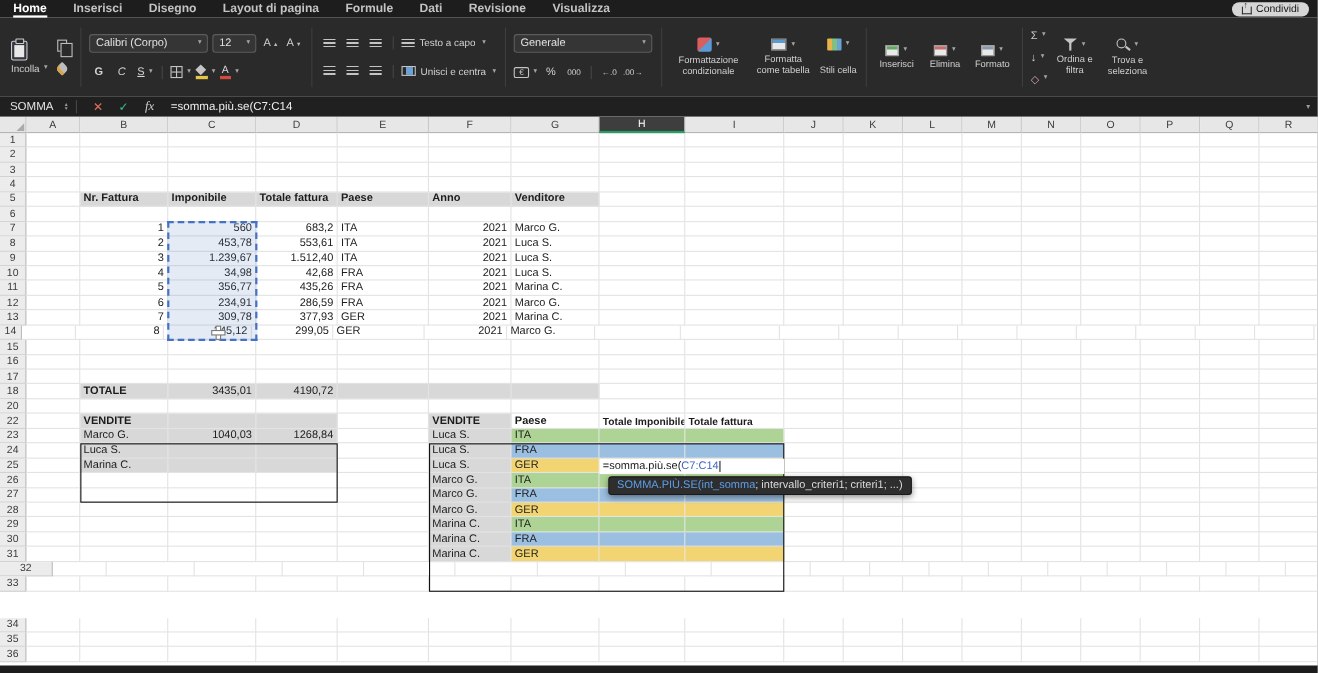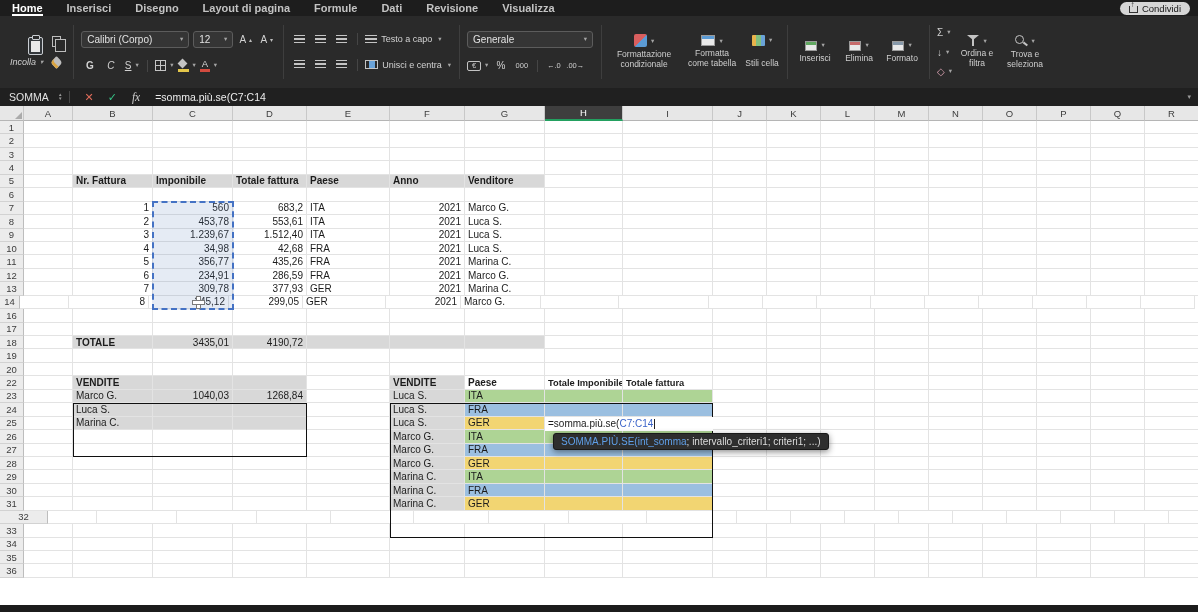--- a/index.html
+++ b/index.html
@@ -26,21 +26,21 @@
   .rgroup{display:flex;flex-direction:column;justify-content:space-evenly;padding:2px 8px;position:relative;flex:0 0 auto;}
   .rgroup.rowlay{flex-direction:row;align-items:center;gap:5px;}
   .rgroup + .rgroup::before{content:"";position:absolute;left:0;top:6px;bottom:6px;width:1px;background:#3e3e3e;}
   .rrow{display:flex;align-items:center;gap:4px;}
   button{background:none;border:none;padding:0;margin:0;color:inherit;font:inherit;display:flex;align-items:center;gap:2px;cursor:default;}
   .combo{background:#353535;border:1px solid #5c5c5c;border-radius:3px;font-size:10px;color:#e2e2e2;
          padding:0 5px;display:flex;align-items:center;justify-content:space-between;height:17px;}
   .caret{font-size:6.5px;color:#a5a5a5;margin-left:2px;line-height:1;}
   .icon-btn{min-width:17px;height:15px;justify-content:center;font-size:10px;color:#d2d2d2;border-radius:2px;}
   .vsep{width:1px;height:12px;background:#454545;margin:0 3px;}
-  .bigbtn{flex-direction:column;gap:2px;font-size:9px;color:#cfcfcf;align-items:flex-end;font-style:italic;}
+  .bigbtn{flex-direction:column;gap:2px;font-size:9px;color:#cfcfcf;align-items:flex-start;}
   .lblrow{display:flex;align-items:center;gap:2px;}
   .side-col{display:flex;flex-direction:column;gap:6px;align-items:center;}
   .sup{font-size:6px;margin-left:1px;color:#bdbdbd;}
   .stylebtn{flex-direction:column;gap:3px;font-size:8.5px;color:#cfcfcf;text-align:center;line-height:1.12;align-items:center;}
   .slbl{white-space:normal;}
   .mini-col{display:flex;flex-direction:column;justify-content:space-between;height:56px;padding:2px 0;}
   .mini-btn{font-size:10px;height:13px;color:#cfcfcf;}
 
   
   .ico-clip{width:15px;height:18px;border:1.5px solid #c9cdd2;border-radius:2px;position:relative;background:#34383c;}
@@ -691,20 +691,41 @@
           <div class="g-cell" style="width: 54px;"></div>
           <div class="g-cell" style="width: 54px;"></div>
           <div class="g-cell" style="width: 54px;"></div>
           <div class="g-cell" style="width: 54px;"></div>
           <div class="g-cell" style="width: 54px;"></div>
           <div class="g-cell" style="width: 54px;"></div>
           <div class="g-cell" style="width: 54px;"></div>
           <div class="g-cell" style="width: 54px;"></div>
         </div>
         <div class="g-row" style="height: 13.444px;">
+          <div class="rhcell" style="width: 24px;">15</div>
+          <div class="g-cell" style="width: 49px;"></div>
+          <div class="g-cell" style="width: 80px;"></div>
+          <div class="g-cell" style="width: 80px;"></div>
+          <div class="g-cell" style="width: 74px;"></div>
+          <div class="g-cell" style="width: 83px;"></div>
+          <div class="g-cell" style="width: 75px;"></div>
+          <div class="g-cell" style="width: 80px;"></div>
+          <div class="g-cell" style="width: 78px;"></div>
+          <div class="g-cell" style="width: 90px;"></div>
+          <div class="g-cell" style="width: 54px;"></div>
+          <div class="g-cell" style="width: 54px;"></div>
+          <div class="g-cell" style="width: 54px;"></div>
+          <div class="g-cell" style="width: 54px;"></div>
+          <div class="g-cell" style="width: 54px;"></div>
+          <div class="g-cell" style="width: 54px;"></div>
+          <div class="g-cell" style="width: 54px;"></div>
+          <div class="g-cell" style="width: 54px;"></div>
+          <div class="g-cell" style="width: 54px;"></div>
+        </div>
+        <div class="g-row" style="height: 13.444px;">
           <div class="rhcell" style="width: 24px;">16</div>
           <div class="g-cell" style="width: 49px;"></div>
           <div class="g-cell" style="width: 80px;"></div>
           <div class="g-cell" style="width: 80px;"></div>
           <div class="g-cell" style="width: 74px;"></div>
           <div class="g-cell" style="width: 83px;"></div>
           <div class="g-cell" style="width: 75px;"></div>
           <div class="g-cell" style="width: 80px;"></div>
           <div class="g-cell" style="width: 78px;"></div>
           <div class="g-cell" style="width: 90px;"></div>
@@ -754,41 +775,20 @@
           <div class="g-cell" style="width: 54px;"></div>
           <div class="g-cell" style="width: 54px;"></div>
           <div class="g-cell" style="width: 54px;"></div>
           <div class="g-cell" style="width: 54px;"></div>
           <div class="g-cell" style="width: 54px;"></div>
           <div class="g-cell" style="width: 54px;"></div>
           <div class="g-cell" style="width: 54px;"></div>
           <div class="g-cell" style="width: 54px;"></div>
         </div>
         <div class="g-row" style="height: 13.444px;">
-          <div class="rhcell" style="width: 24px;">19</div>
-          <div class="g-cell" style="width: 49px;"></div>
-          <div class="g-cell" style="width: 80px;"></div>
-          <div class="g-cell" style="width: 80px;"></div>
-          <div class="g-cell" style="width: 74px;"></div>
-          <div class="g-cell" style="width: 83px;"></div>
-          <div class="g-cell" style="width: 75px;"></div>
-          <div class="g-cell" style="width: 80px;"></div>
-          <div class="g-cell" style="width: 78px;"></div>
-          <div class="g-cell" style="width: 90px;"></div>
-          <div class="g-cell" style="width: 54px;"></div>
-          <div class="g-cell" style="width: 54px;"></div>
-          <div class="g-cell" style="width: 54px;"></div>
-          <div class="g-cell" style="width: 54px;"></div>
-          <div class="g-cell" style="width: 54px;"></div>
-          <div class="g-cell" style="width: 54px;"></div>
-          <div class="g-cell" style="width: 54px;"></div>
-          <div class="g-cell" style="width: 54px;"></div>
-          <div class="g-cell" style="width: 54px;"></div>
-        </div>
-        <div class="g-row" style="height: 13.444px;">
           <div class="rhcell" style="width: 24px;">20</div>
           <div class="g-cell" style="width: 49px;"></div>
           <div class="g-cell" style="width: 80px;"></div>
           <div class="g-cell" style="width: 80px;"></div>
           <div class="g-cell" style="width: 74px;"></div>
           <div class="g-cell" style="width: 83px;"></div>
           <div class="g-cell" style="width: 75px;"></div>
           <div class="g-cell" style="width: 80px;"></div>
           <div class="g-cell" style="width: 78px;"></div>
           <div class="g-cell" style="width: 90px;"></div>
@@ -1047,21 +1047,21 @@
           <div class="g-cell" style="width: 54px;"></div>
           <div class="g-cell" style="width: 54px;"></div>
           <div class="g-cell" style="width: 54px;"></div>
           <div class="g-cell" style="width: 54px;"></div>
           <div class="g-cell" style="width: 54px;"></div>
           <div class="g-cell" style="width: 54px;"></div>
           <div class="g-cell" style="width: 54px;"></div>
           <div class="g-cell" style="width: 54px;"></div>
           <div class="g-cell" style="width: 54px;"></div>
         </div>
-        <div class="g-row" style="height: 13.444px;">
+        <div class="g-row" style="height: 13.444px; margin-top: 24px;">
           <div class="rhcell" style="width: 24px;">34</div>
           <div class="g-cell" style="width: 49px;"></div>
           <div class="g-cell" style="width: 80px;"></div>
           <div class="g-cell" style="width: 80px;"></div>
           <div class="g-cell" style="width: 74px;"></div>
           <div class="g-cell" style="width: 83px;"></div>
           <div class="g-cell" style="width: 75px;"></div>
           <div class="g-cell" style="width: 80px;"></div>
           <div class="g-cell" style="width: 78px;"></div>
           <div class="g-cell" style="width: 90px;"></div>

